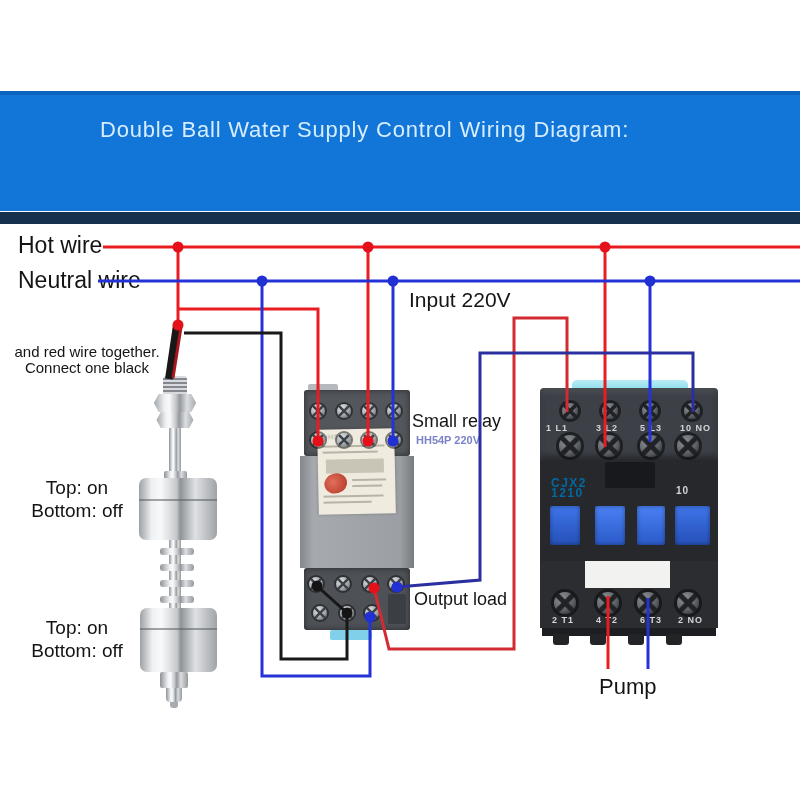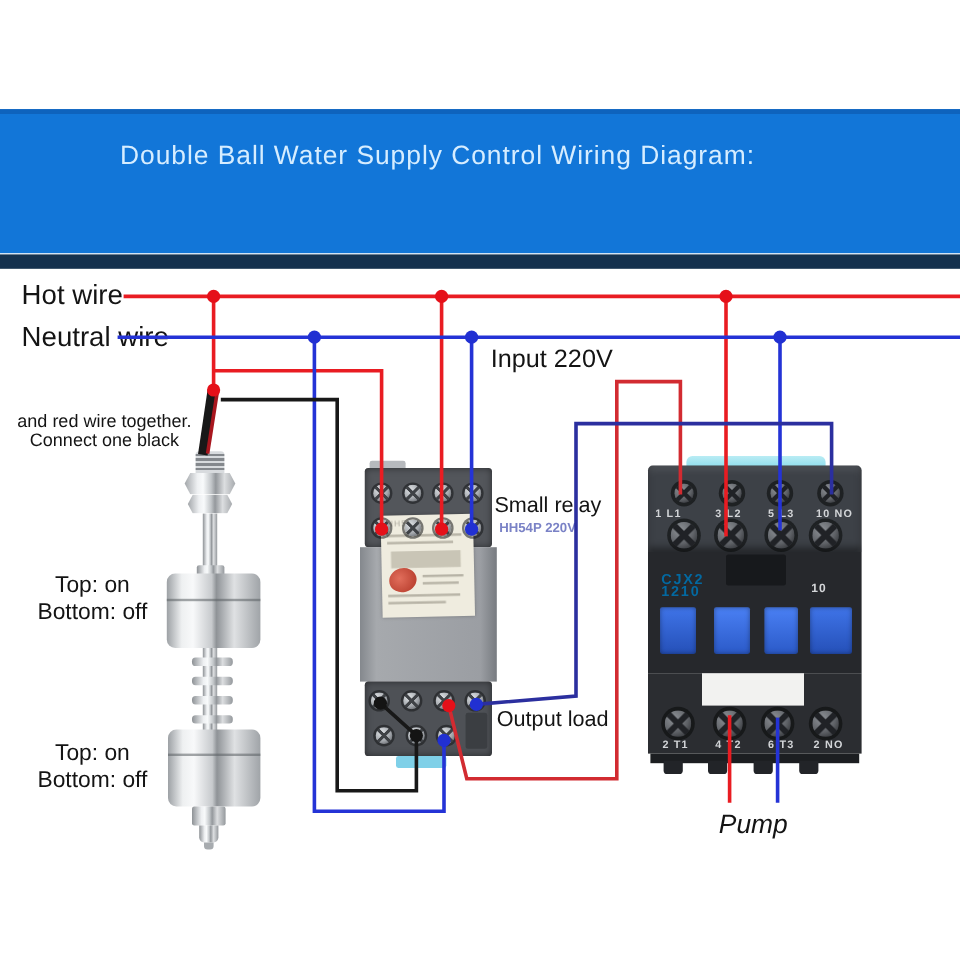--- a/index.html
+++ b/index.html
@@ -16,21 +16,21 @@
 
   
   .lbl{position:absolute;z-index:20;color:#141414;white-space:nowrap;}
   #lbl-hot{left:18px;top:204px;font-size:23px;}
   #lbl-neutral{left:18px;top:239px;font-size:23px;}
   #lbl-input{left:409px;top:260px;font-size:21px;}
   #lbl-note{left:2px;top:316px;width:170px;font-size:15px;line-height:16px;text-align:center;white-space:normal;}
   #lbl-small-relay{left:412px;top:383px;font-size:18px;}
   #lbl-relay-model{left:416px;top:406px;font-size:11px;font-weight:bold;color:#7a82c6;}
   #lbl-output{left:414px;top:561px;font-size:18px;}
-  #lbl-pump{left:599px;top:646px;font-size:22px;font-style:italic;}
+  #lbl-pump{left:599px;top:646px;font-size:22px;}
   .float-lbl{width:120px;text-align:center;font-size:19px;line-height:23px;}
   #lbl-float1{left:17px;top:448px;}
   #lbl-float2{left:17px;top:588px;}
 
   
   #wire-svg{position:absolute;left:0;top:0;z-index:30;pointer-events:none;}
 
   
   .metal-h{background:linear-gradient(90deg,#8e9296 0%,#eef0f2 28%,#f8fafb 38%,#c3c7ca 52%,#94989c 60%,#dcdee0 75%,#95999d 100%);}
   .fl{position:absolute;z-index:10;}

